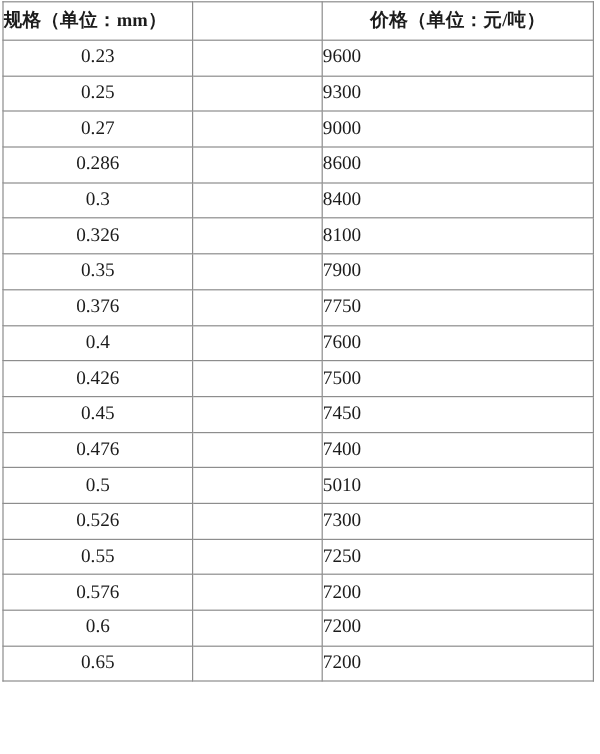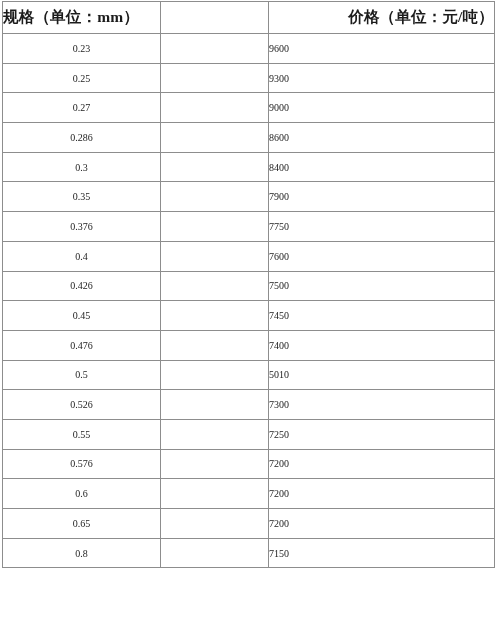--- a/index.html
+++ b/index.html
@@ -50,28 +50,28 @@
     font-size: 15.5px;
     letter-spacing: 0.2px;
     font-family: Liberation Serif, serif;
   }
   th.th-spec {
     text-align: left;
     padding-left: 6px;
   }
   th.th-blank { }
   th.th-price {
-    text-align: right;
+    text-align: center;
     padding-left: 8px;
   }
 
   
   tr.data-row td {
     height: 28.7px;
-    font-size: 10px;
+    font-size: 16px;
   }
   td.cell-spec {
     text-align: center;
     padding-right: 28px;
   }
   td.cell-blank { }
   td.cell-price {
     text-align: left;
     padding-left: 8px;
   }
@@ -111,20 +111,25 @@
         </tr>
         <tr class="data-row">
           <td class="cell-spec">0.286</td>
           <td class="cell-blank"></td>
           <td class="cell-price">8600</td>
         </tr>
         <tr class="data-row">
           <td class="cell-spec">0.3</td>
           <td class="cell-blank"></td>
           <td class="cell-price">8400</td>
+        </tr>
+        <tr class="data-row">
+          <td class="cell-spec">0.326</td>
+          <td class="cell-blank"></td>
+          <td class="cell-price">8100</td>
         </tr>
         <tr class="data-row">
           <td class="cell-spec">0.35</td>
           <td class="cell-blank"></td>
           <td class="cell-price">7900</td>
         </tr>
         <tr class="data-row">
           <td class="cell-spec">0.376</td>
           <td class="cell-blank"></td>
           <td class="cell-price">7750</td>
@@ -172,20 +177,15 @@
         <tr class="data-row">
           <td class="cell-spec">0.6</td>
           <td class="cell-blank"></td>
           <td class="cell-price">7200</td>
         </tr>
         <tr class="data-row">
           <td class="cell-spec">0.65</td>
           <td class="cell-blank"></td>
           <td class="cell-price">7200</td>
         </tr>
-        <tr class="data-row">
-          <td class="cell-spec">0.8</td>
-          <td class="cell-blank"></td>
-          <td class="cell-price">7150</td>
-        </tr>
       </tbody>
   </table>
 </div>
 
 </body></html>

